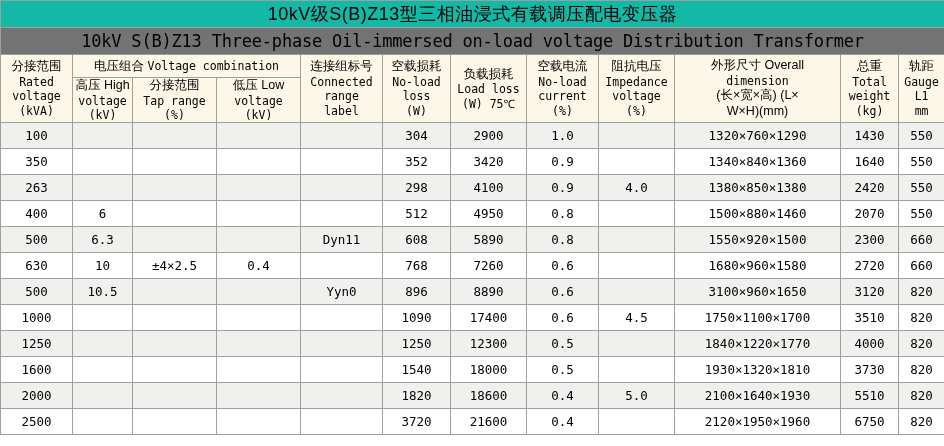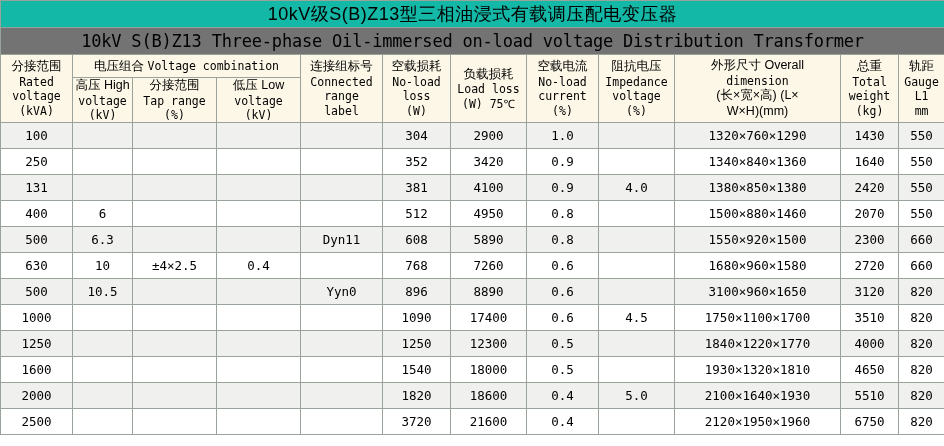--- a/index.html
+++ b/index.html
@@ -195,40 +195,40 @@
         <td></td>
         <td>304</td>
         <td>2900</td>
         <td>1.0</td>
         <td></td>
         <td>1320×760×1290</td>
         <td>1430</td>
         <td>550</td>
       </tr>
       <tr class="plain">
-        <td>250</td>
+        <td>350</td>
         <td></td>
         <td></td>
         <td></td>
         <td></td>
         <td>352</td>
         <td>3420</td>
         <td>0.9</td>
         <td></td>
         <td>1340×840×1360</td>
         <td>1640</td>
         <td>550</td>
       </tr>
       <tr class="alt">
-        <td>131</td>
-        <td></td>
-        <td></td>
-        <td></td>
-        <td></td>
-        <td>381</td>
+        <td>263</td>
+        <td></td>
+        <td></td>
+        <td></td>
+        <td></td>
+        <td>298</td>
         <td>4100</td>
         <td>0.9</td>
         <td>4.0</td>
         <td>1380×850×1380</td>
         <td>2420</td>
         <td>550</td>
       </tr>
       <tr class="plain">
         <td>400</td>
         <td>6</td>
@@ -317,21 +317,21 @@
         <td>1600</td>
         <td></td>
         <td></td>
         <td></td>
         <td></td>
         <td>1540</td>
         <td>18000</td>
         <td>0.5</td>
         <td></td>
         <td>1930×1320×1810</td>
-        <td>4650</td>
+        <td>3730</td>
         <td>820</td>
       </tr>
       <tr class="alt">
         <td>2000</td>
         <td></td>
         <td></td>
         <td></td>
         <td></td>
         <td>1820</td>
         <td>18600</td>

